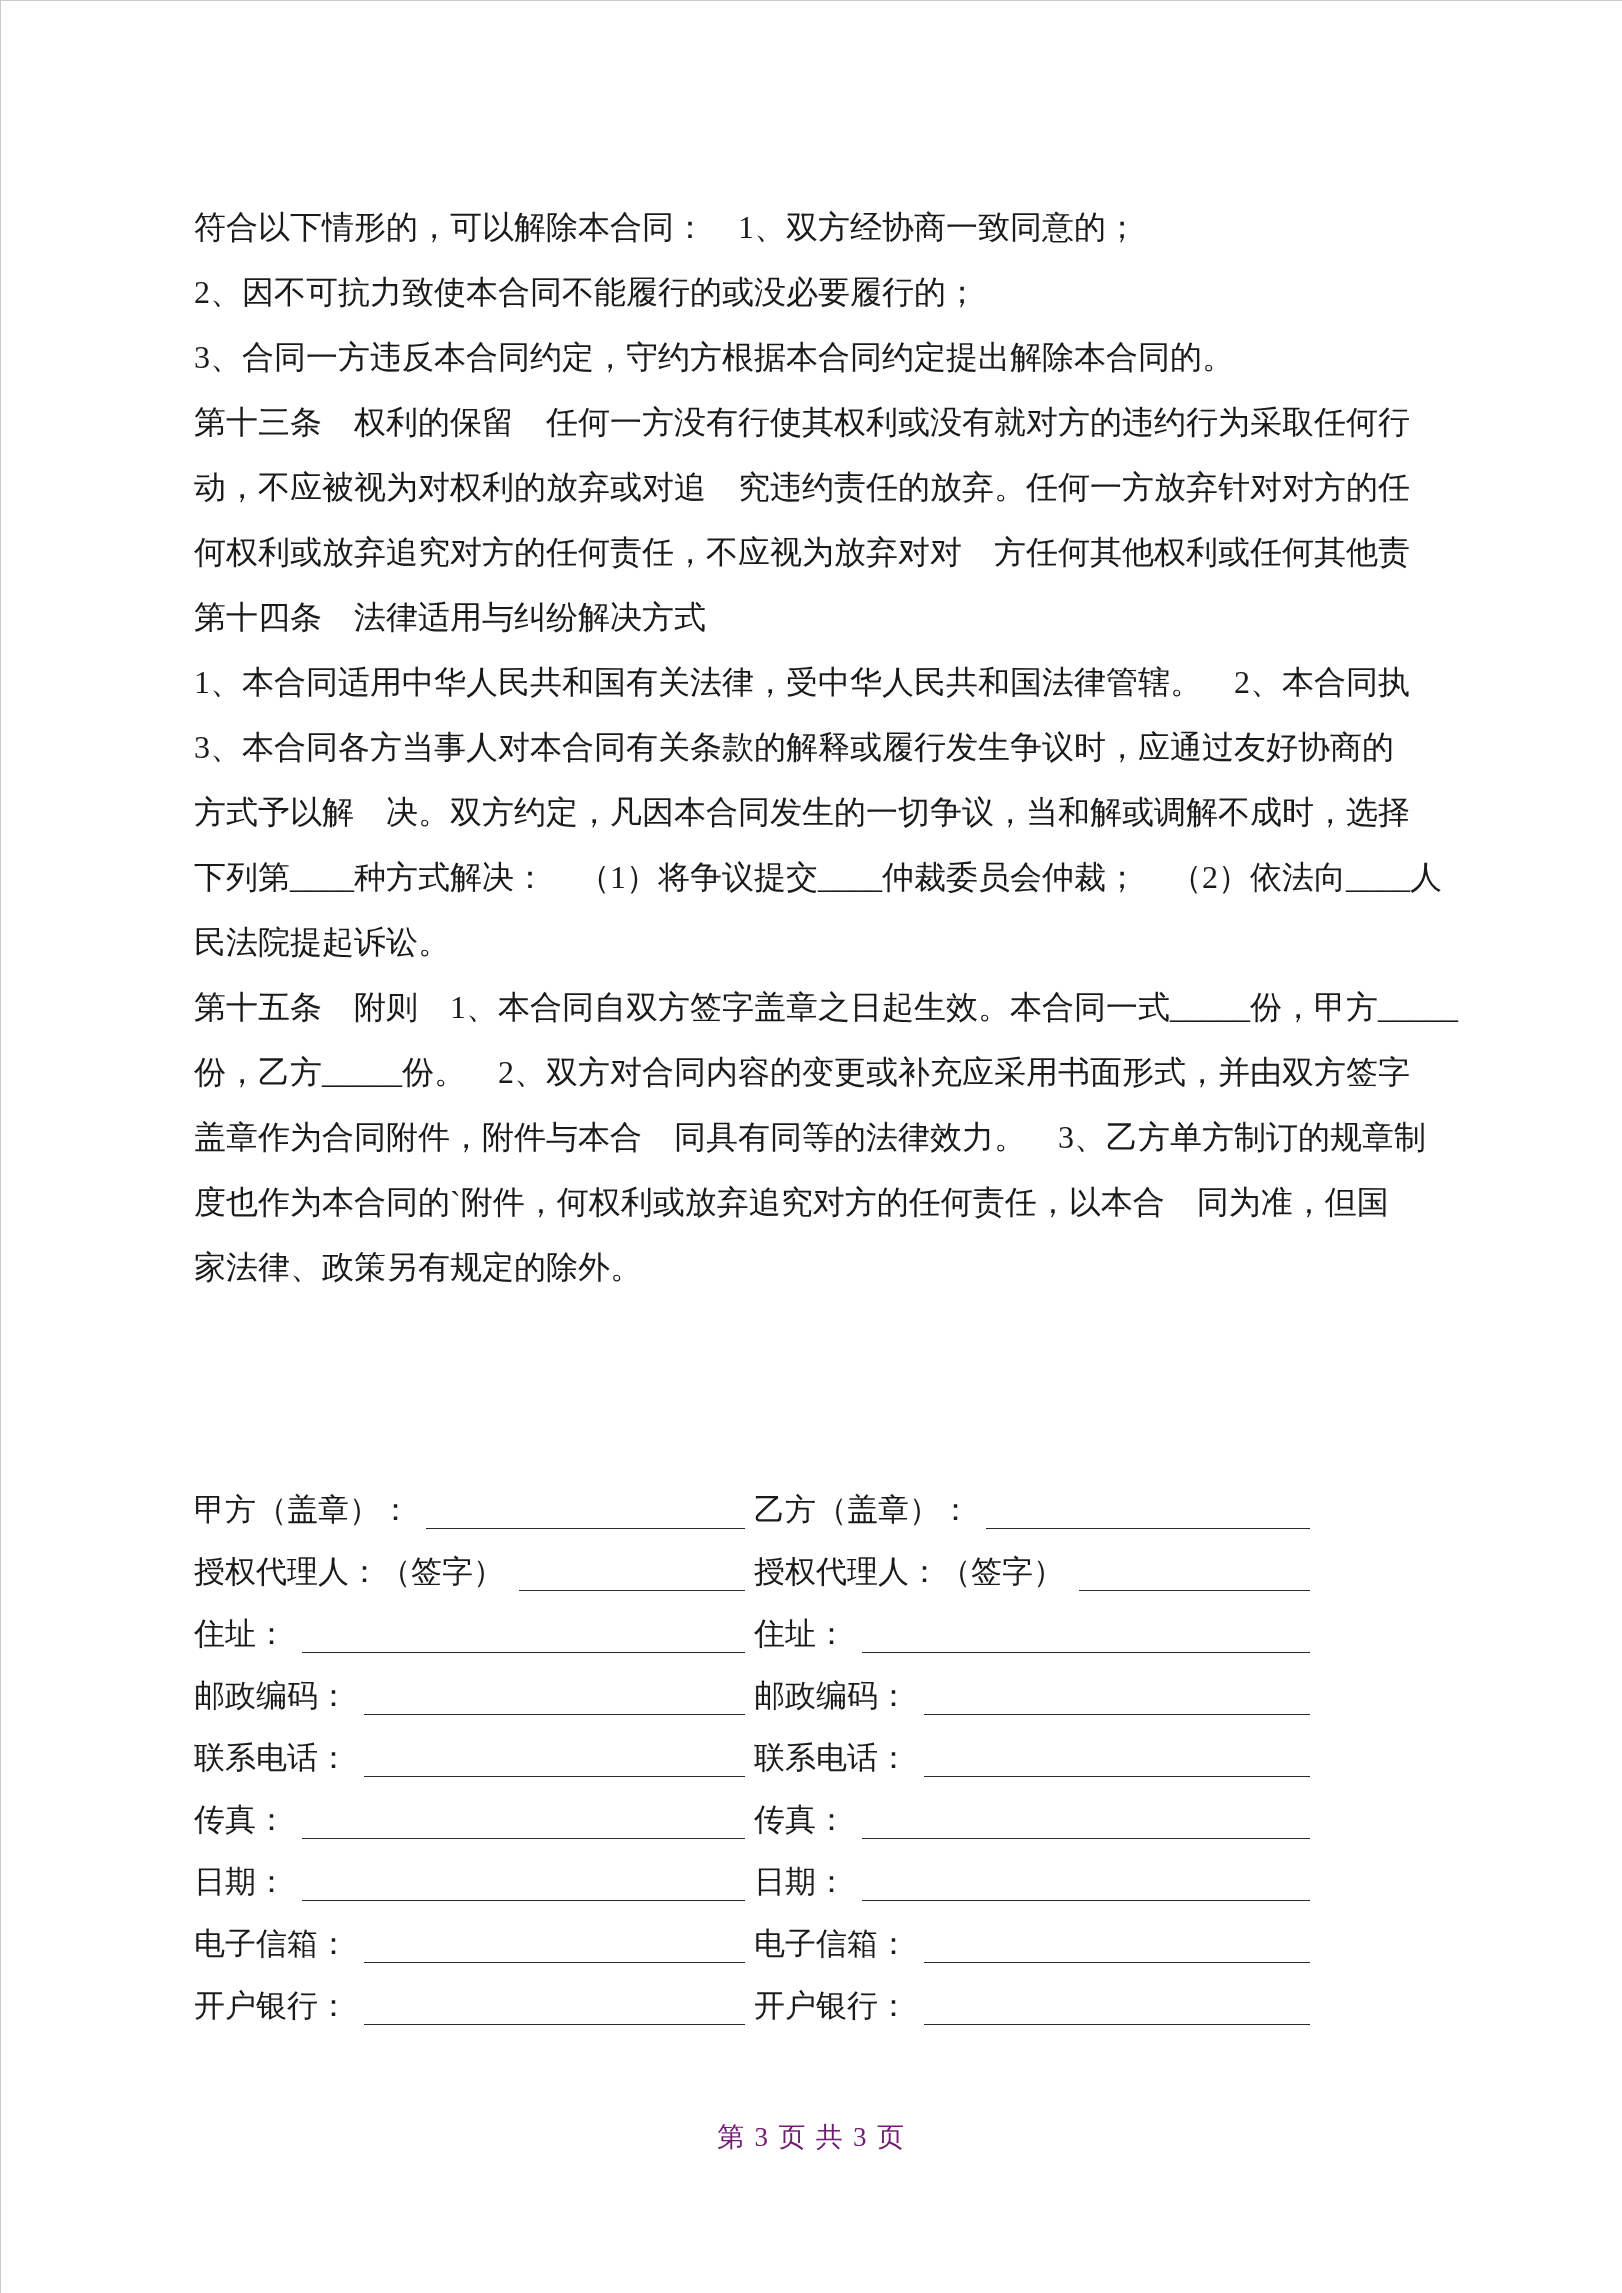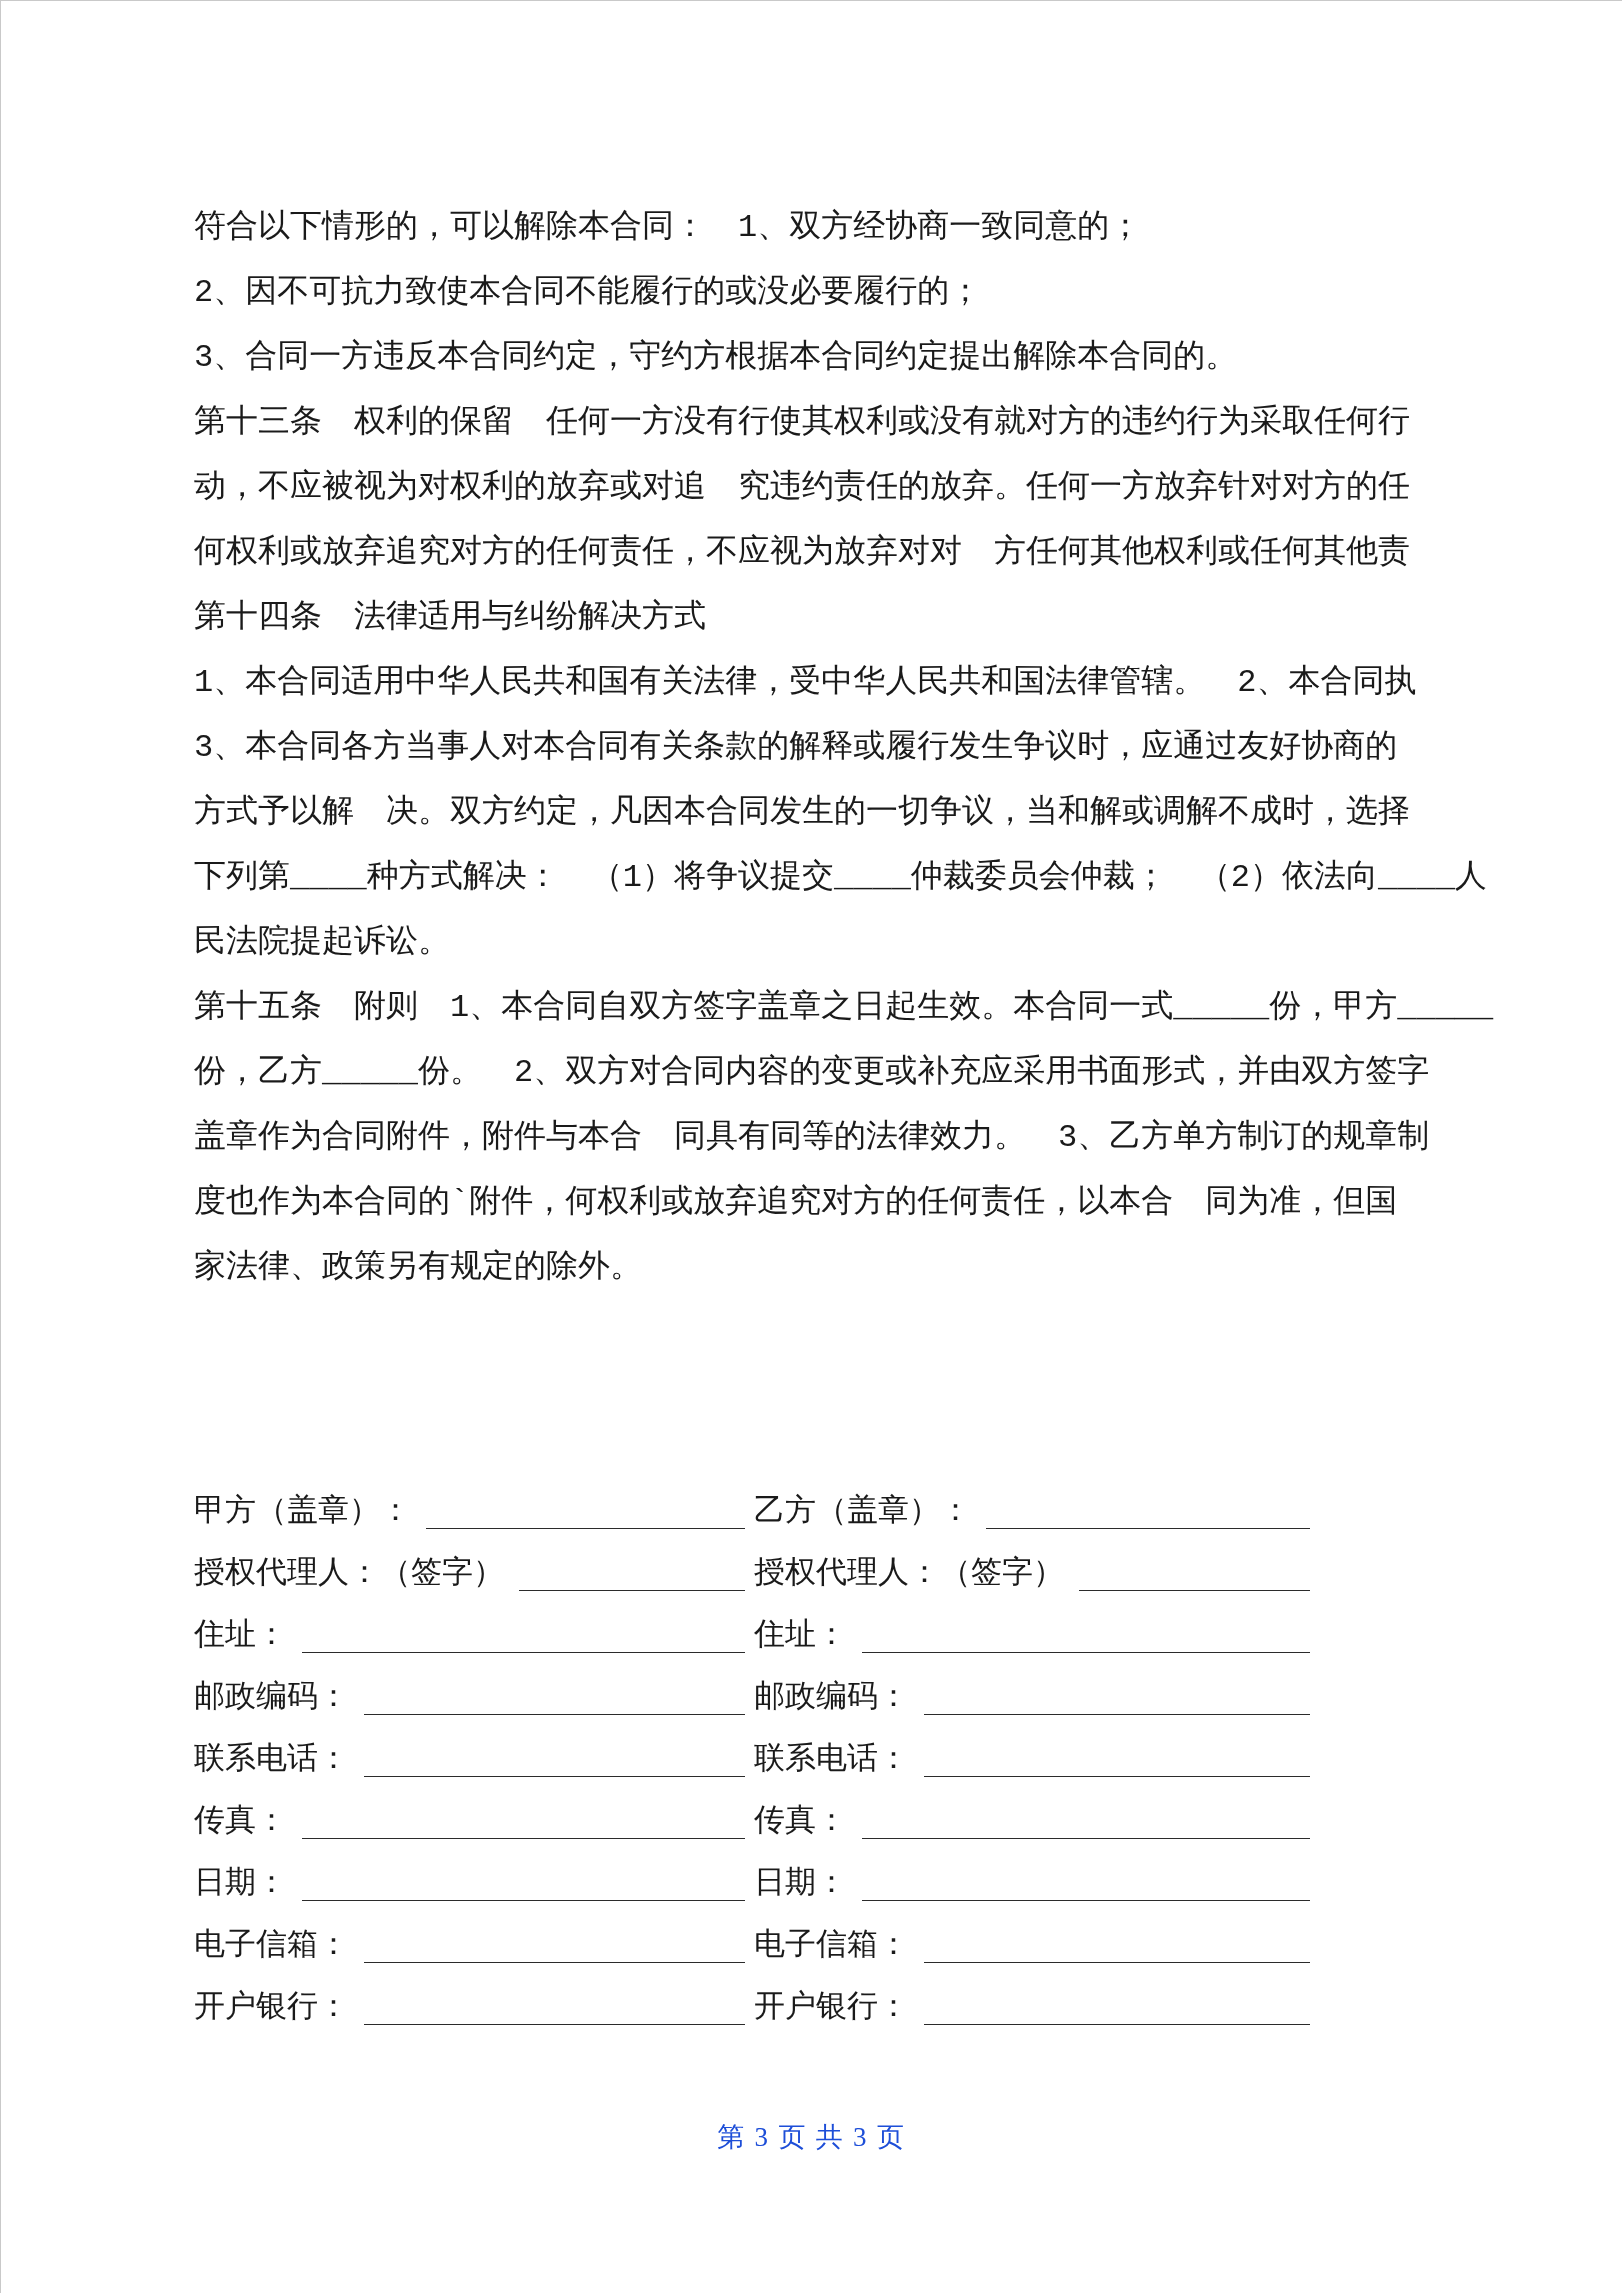--- a/index.html
+++ b/index.html
@@ -16,21 +16,20 @@
     border: 0.9px solid #c9c9c9;
     font-family: "Liberation Serif", "DejaVu Serif", serif;
     color: #1a1a1a;
     overflow: hidden;
   }
   .body-text {
     position: absolute;
     left: 193px;
     top: 194px;
     width: 1258px;
-    font-family: Liberation Mono, monospace;
   }
   .body-line {
     height: 65px;
     line-height: 65px;
     font-size: 32px;
     white-space: pre;
   }
   .signature-section {
     position: absolute;
     left: 193px;
@@ -67,21 +66,21 @@
   .page-footer {
     position: absolute;
     left: 0;
     right: 0;
     top: 2115px;
     height: 42px;
     line-height: 42px;
     text-align: center;
     font-size: 27px;
     letter-spacing: 1.8px;
-    color: #1d4ed8;
+    color: #701a75;
   }
 </style>
 </head>
 <body>
 
 <div class="page">
 
   <div class="body-text">
     <div class="body-line">符合以下情形的，可以解除本合同：　1、双方经协商一致同意的；</div>
     <div class="body-line">2、因不可抗力致使本合同不能履行的或没必要履行的；</div>

